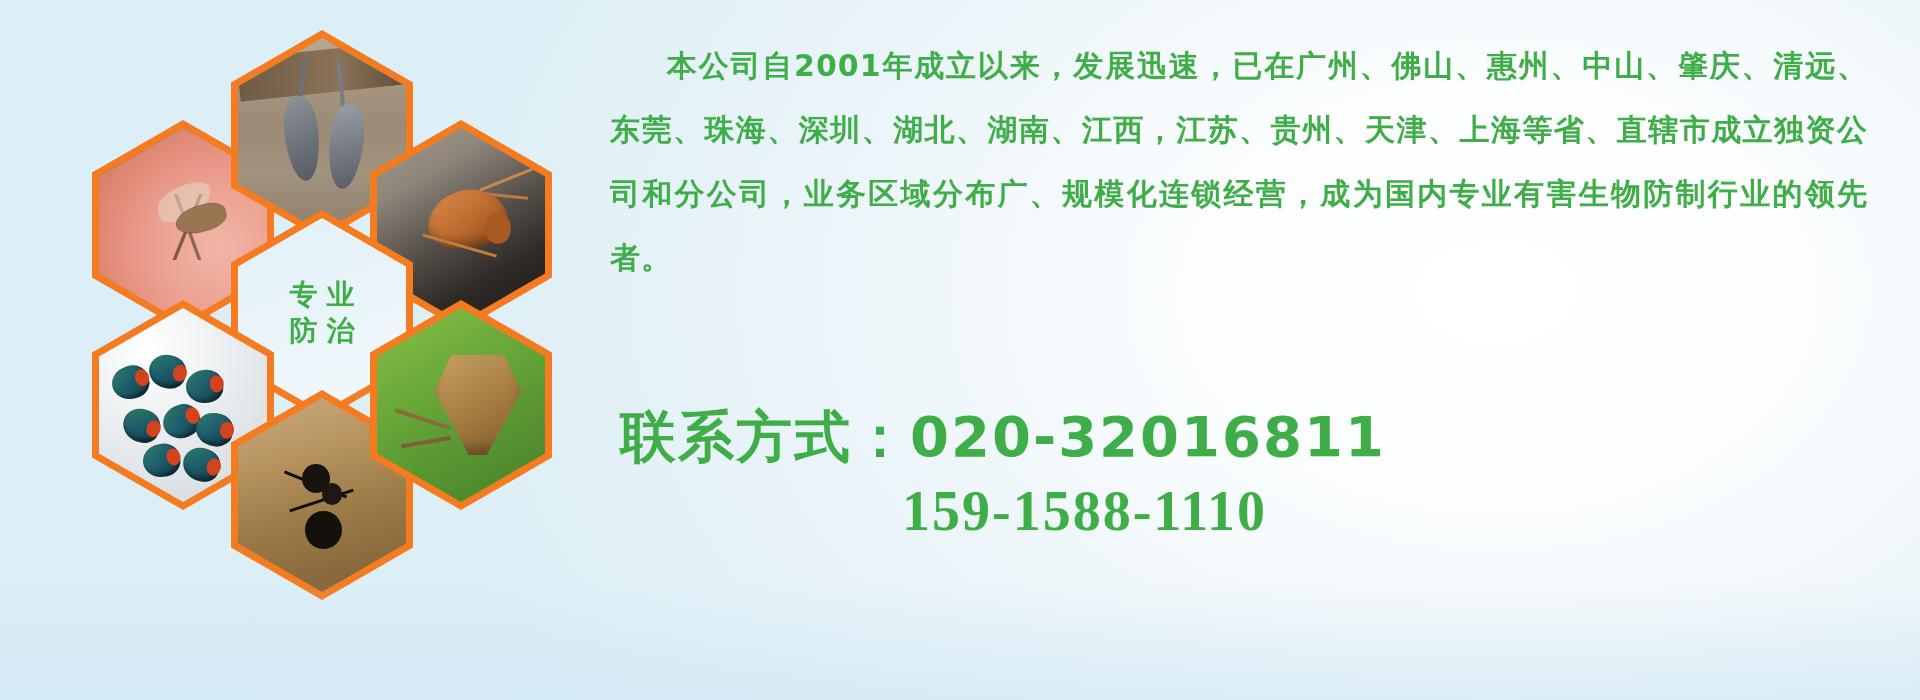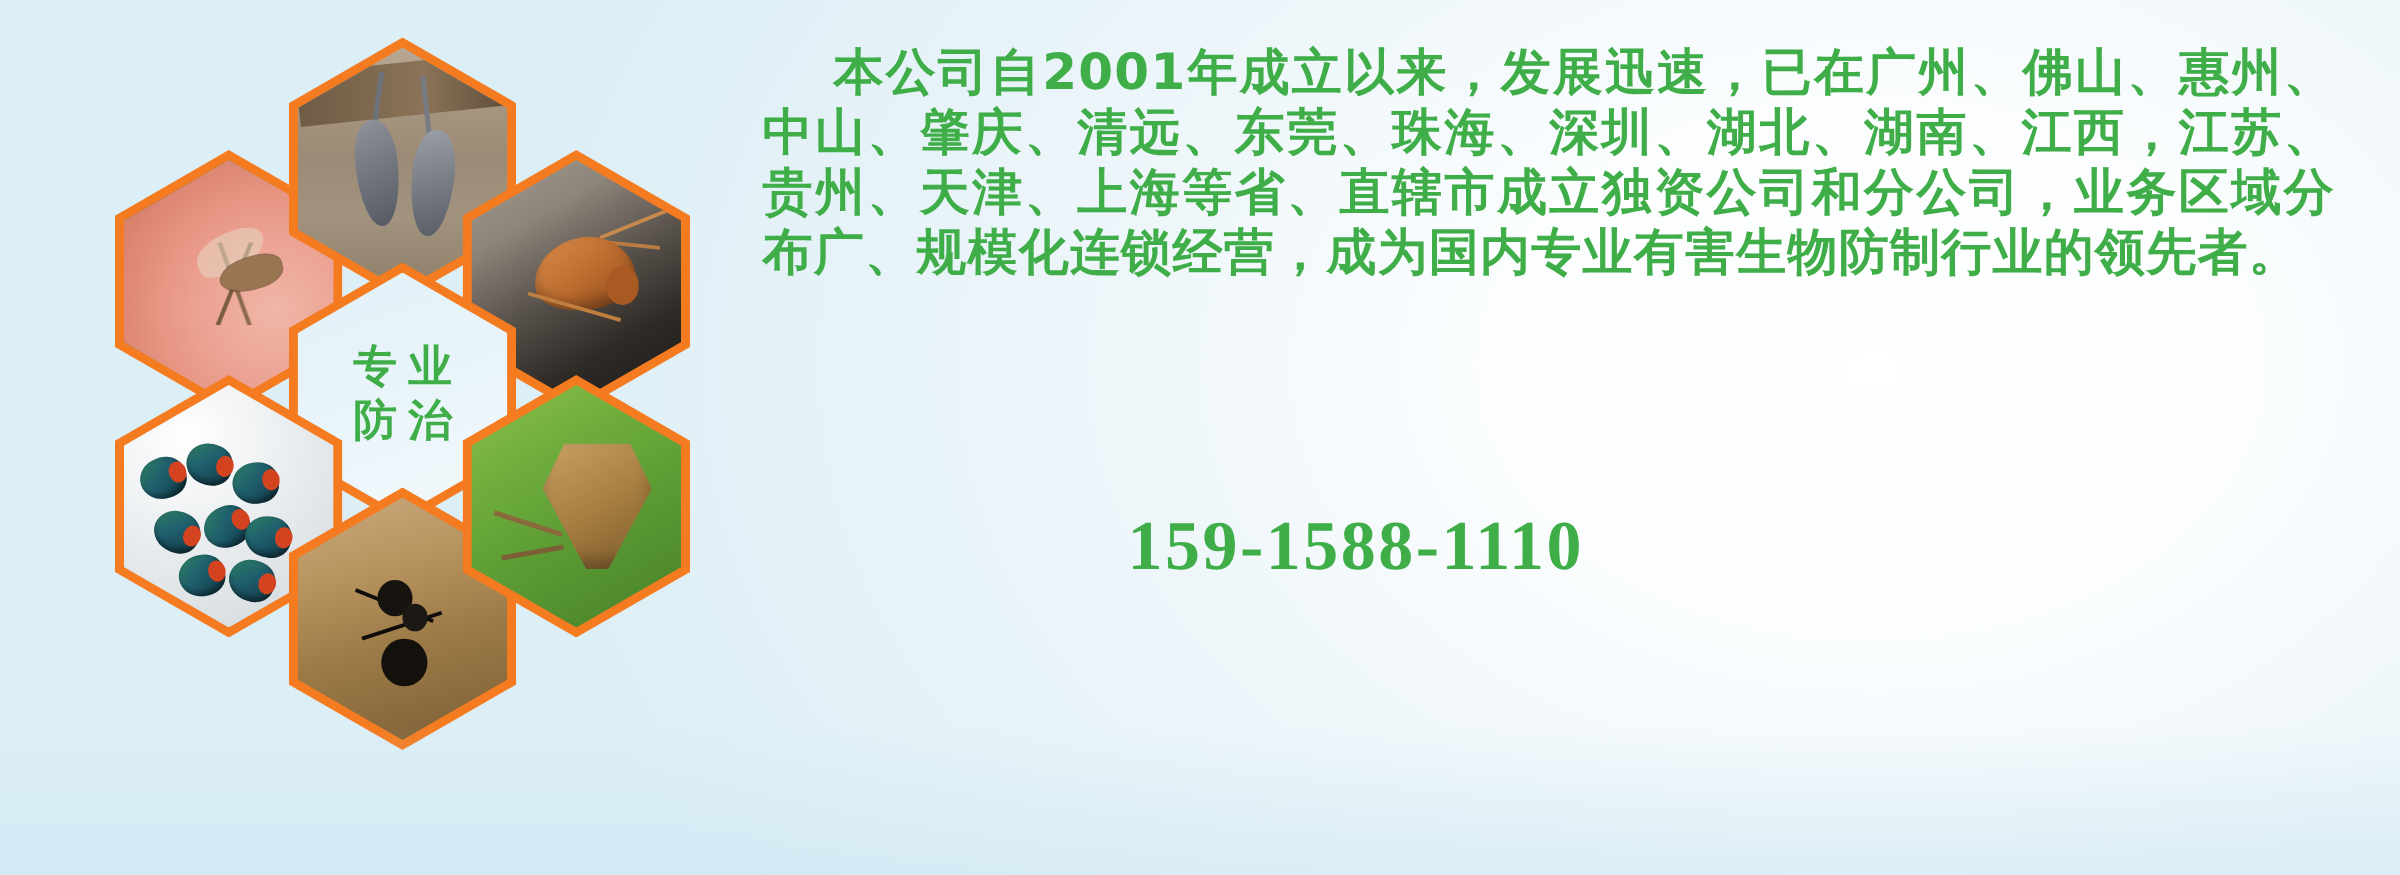--- a/index.html
+++ b/index.html
@@ -45,23 +45,23 @@
   .h-ant     {left:139px;top:382px;}
   .h-bug     {left:278px;top:292px;}
 
   .h-center .inner{background:linear-gradient(160deg,#e2f0f8 0%,#eaf5fa 55%,#f3f9fc 100%);}
   .center-text{
     position:absolute;left:0;top:0;width:100%;height:100%;
     display:flex;flex-direction:column;align-items:center;justify-content:center;
     gap:8px;
   }
   .center-text span{
-    color:#3FAE49;font-size:35px;font-weight:bold;letter-spacing:9px;
+    color:#3FAE49;font-size:28px;font-weight:bold;letter-spacing:9px;
     line-height:1;text-indent:9px;
-    font-family:Liberation Serif, serif;
+    font-family:Liberation Mono, monospace;
   }
 
   
   .art-mosquito{background:
      radial-gradient(circle at 72% 62%,#f0b6a8 0%,#eca393 34%,#e79382 56%,#d9836f 78%),
      linear-gradient(120deg,#2e4f20 0%,#4d7a2b 28%,#87b14c 46%,#efb3a3 62%,#e89c89 100%);}
   .art-mosquito .bug{position:absolute;left:26%;top:34%;width:56%;height:34%;
      background:
        linear-gradient(70deg,rgba(0,0,0,0) 46%,#8a6a4a 47%,#8a6a4a 49%,rgba(0,0,0,0) 50%),
        linear-gradient(112deg,rgba(0,0,0,0) 46%,#7b5e40 47%,#7b5e40 49%,rgba(0,0,0,0) 50%);}
@@ -130,21 +130,21 @@
   .art-bug .leg2{position:absolute;left:14%;top:68%;width:30%;height:4px;background:#7d5f35;transform:rotate(-10deg);}
 
   
   .copy{
     position:absolute;left:610px;top:34px;width:1258px;
     text-align:justify;text-justify:inter-character;
   }
   .copy p{
     margin:0;color:#3FAE49;
     font-family:"DejaVu Sans","Liberation Sans",sans-serif;
-    font-size:40px;font-weight:bold;line-height:48px;letter-spacing:1px;
+    font-size:30px;font-weight:bold;line-height:64px;letter-spacing:1px;
     text-align:justify;text-align-last:left;
   }
   .copy p .indent{display:inline-block;width:56px;}
 
   .contact{
     position:absolute;left:620px;top:400px;width:1260px;
     color:#3FAE49;font-family:"DejaVu Sans","Liberation Sans",sans-serif;
     font-weight:bold;
   }
   .contact .line1{font-size:56px;line-height:74px;letter-spacing:2px;white-space:nowrap;}
@@ -236,16 +236,17 @@
         </div>
       </div>
     </div>
   </div>
 
   <div class="copy">
     <p><span class="indent"></span><span>本公司自2001年成立以来，发展迅速，已在广州、佛山、惠州、中山、肇庆、清远、东莞、珠海、深圳、湖北、湖南、江西，江苏、贵州、天津、上海等省、直辖市成立独资公司和分公司，业务区域分布广、规模化连锁经营，成为国内专业有害生物防制行业的领先者。</span></p>
   </div>
 
   <div class="contact">
+    <div class="line1">联系方式：020-32016811</div>
     <div class="line2">159-1588-1110</div>
   </div>
 
 </div>
 
 </body></html>

